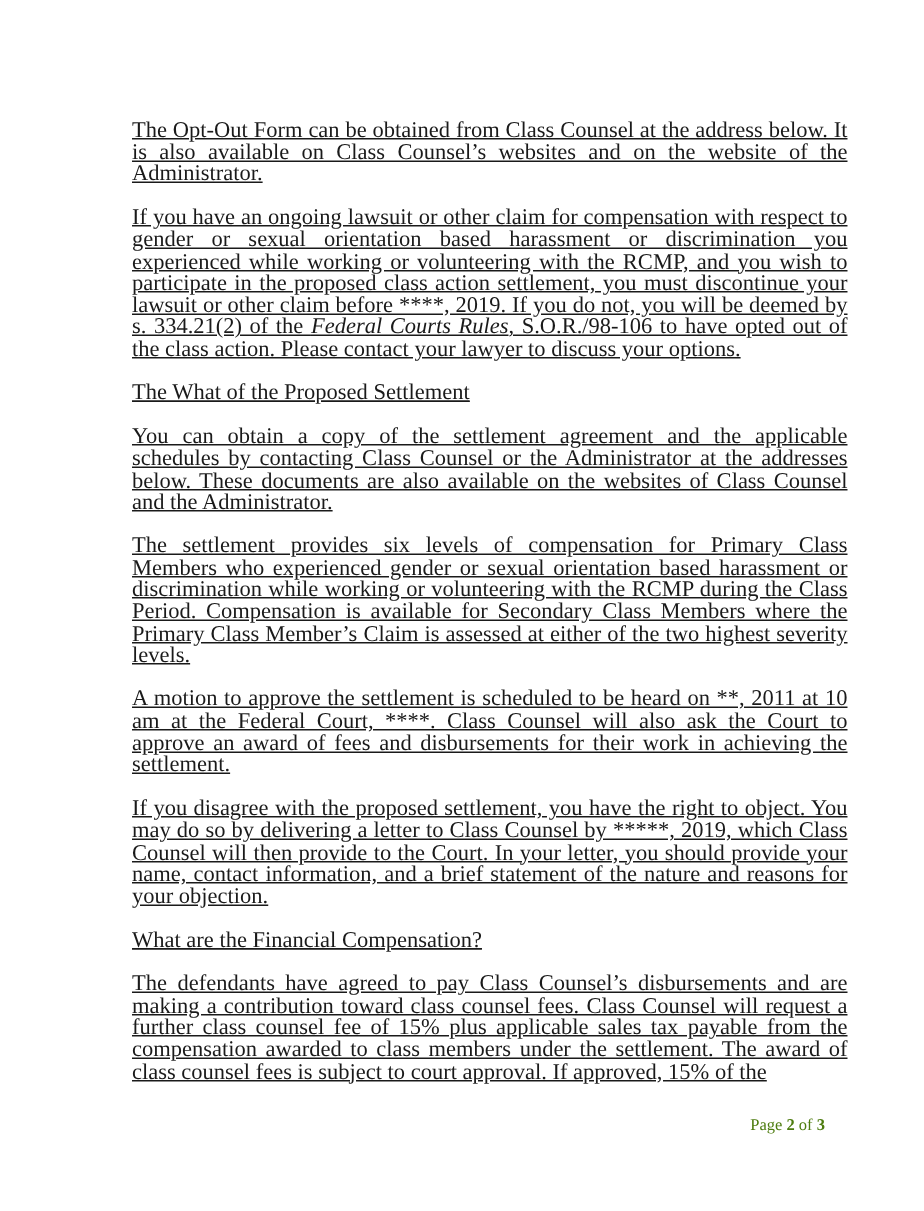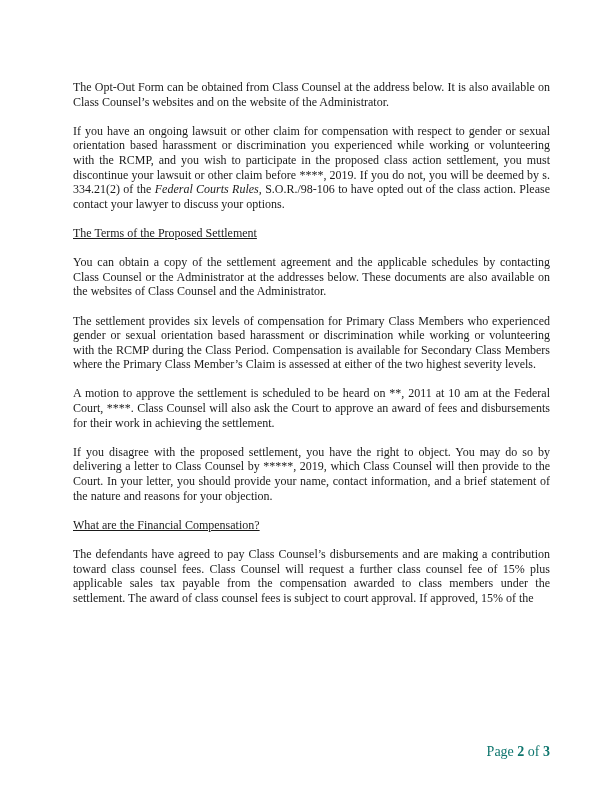--- a/index.html
+++ b/index.html
@@ -10,56 +10,57 @@
     body {
       width: 616px;
       height: 807px;
       position: relative;
       overflow: hidden;
       font-family: "Liberation Serif", "DejaVu Serif", serif;
       color: #1a1a1a;
     }
     .page {
       position: absolute;
-      left: 73px;
+      left: 88px;
       top: 80px;
       width: 477px;
-      font-size: 12px;
+      font-size: 15px;
       line-height: 14.6px;
+      text-decoration: underline;
     }
     .para {
       margin: 0 0 14.6px 0;
       text-align: justify;
     }
     .heading {
       margin: 0 0 14.6px 0;
       text-decoration: underline;
       text-underline-offset: 1px;
     }
     .footer {
       position: absolute;
       right: 66px;
       top: 744px;
-      font-size: 14px;
+      font-size: 11px;
       font-family: "Liberation Serif", "DejaVu Serif", serif;
-      color: #0f766e;
+      color: #4d7c0f;
     }
     .footer b { font-weight: bold; }
     i { font-style: italic; }
   </style>
 </head>
 <body>
 
 <div class="page">
 
   <p class="para">The Opt-Out Form can be obtained from Class Counsel at the address below. It is also available on Class Counsel’s websites and on the website of the Administrator.</p>
 
   <p class="para"><span>If you have an ongoing lawsuit or other claim for compensation with respect to gender or sexual orientation based harassment or discrimination you experienced while working or volunteering with the RCMP, and you wish to participate in the proposed class action settlement, you must discontinue your lawsuit or other claim before ****, 2019. If you do not, you will be deemed by s. 334.21(2) of the </span><i>Federal Courts Rules</i><span>, S.O.R./98-106 to have opted out of the class action. Please contact your lawyer to discuss your options.</span></p>
 
-  <p class="heading">The Terms of the Proposed Settlement</p>
+  <p class="heading">The What of the Proposed Settlement</p>
 
   <p class="para">You can obtain a copy of the settlement agreement and the applicable schedules by contacting Class Counsel or the Administrator at the addresses below. These documents are also available on the websites of Class Counsel and the Administrator.</p>
 
   <p class="para">The settlement provides six levels of compensation for Primary Class Members who experienced gender or sexual orientation based harassment or discrimination while working or volunteering with the RCMP during the Class Period. Compensation is available for Secondary Class Members where the Primary Class Member’s Claim is assessed at either of the two highest severity levels.</p>
 
 
   <p class="para">A motion to approve the settlement is scheduled to be heard on **, 2011 at 10 am at the Federal Court, ****. Class Counsel will also ask the Court to approve an award of fees and disbursements for their work in achieving the settlement.</p>
 
 
   <p class="para">If you disagree with the proposed settlement, you have the right to object. You may do so by delivering a letter to Class Counsel by *****, 2019, which Class Counsel will then provide to the Court. In your letter, you should provide your name, contact information, and a brief statement of the nature and reasons for your objection.</p>

